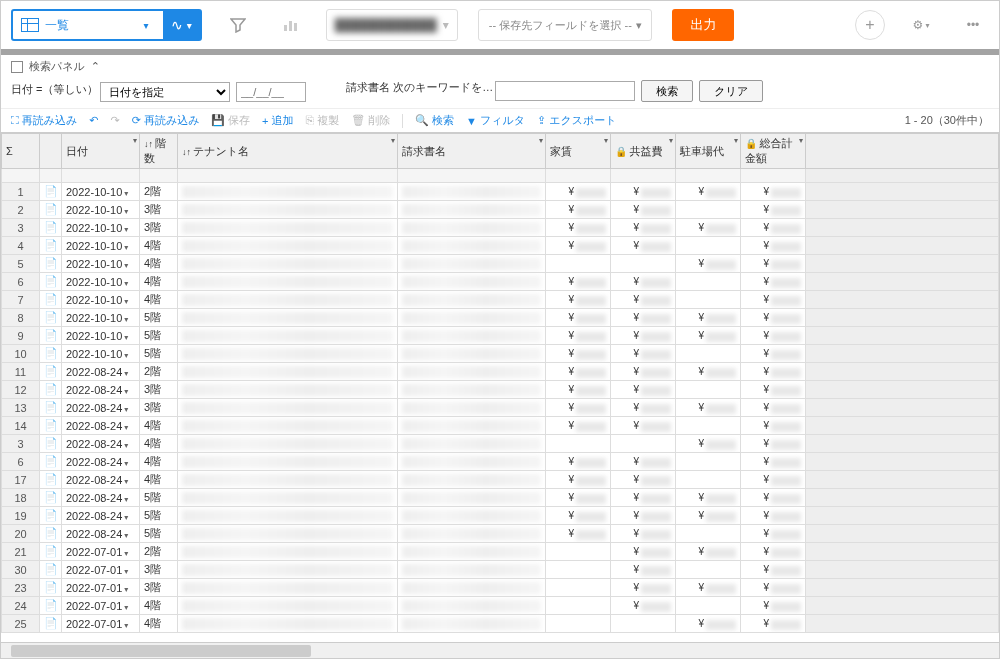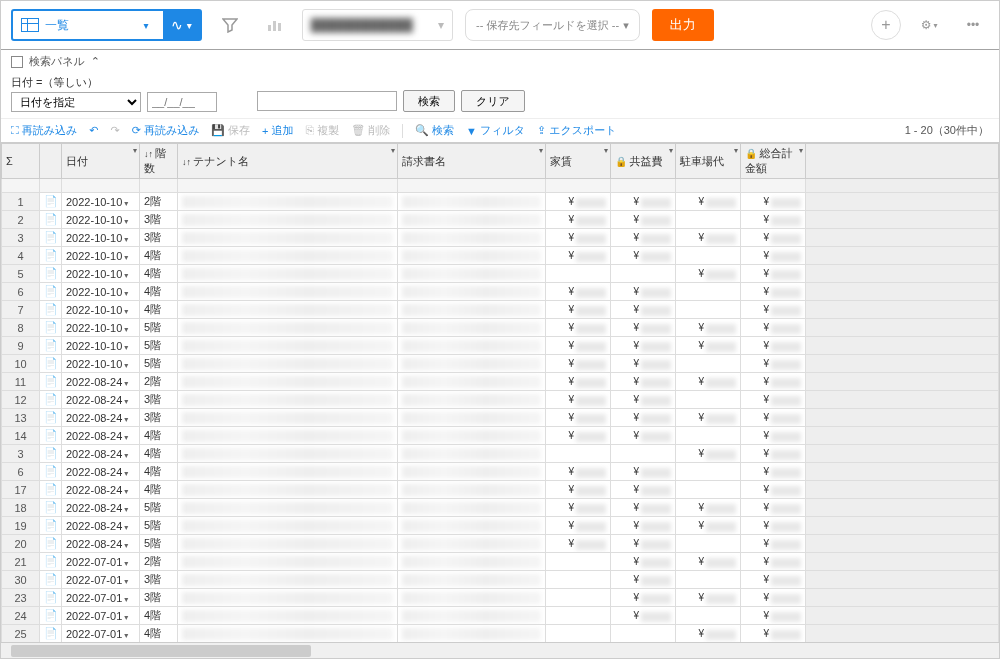--- a/index.html
+++ b/index.html
@@ -1,48 +1,48 @@
 <!DOCTYPE html>
 <html><head>
 <meta charset="utf-8">
 <style>
 * { box-sizing: border-box; margin: 0; padding: 0; }
 body { font-family: Arial, "Hiragino Sans", "Meiryo", sans-serif; font-size: 12px; color: #333; background: #fff; }
 .app { width: 1000px; height: 659px; border: 1px solid #ccc; display: flex; flex-direction: column; overflow: hidden; }
 
 
-.top-toolbar { display: flex; align-items: center; padding: 8px 10px; gap: 12px; border-bottom: 1px solid #a3a3a3; }
+.top-toolbar { display: flex; align-items: center; padding: 8px 10px; gap: 20px; border-bottom: 6px solid #a3a3a3; }
 .view-selector { display: flex; align-items: center; border: 2px solid #1e88e5; border-radius: 3px; height: 32px; }
 .view-selector-main { display: flex; align-items: center; padding: 0 8px; gap: 6px; width: 150px; color: #1e88e5; }
 .view-selector-main .table-icon { width: 18px; height: 14px; border: 1px solid #1e88e5; position: relative; }
 .view-selector-main .table-icon::before { content: ""; position: absolute; left: 0; right: 0; top: 4px; border-top: 1px solid #1e88e5; }
 .view-selector-main .table-icon::after { content: ""; position: absolute; top: 0; bottom: 0; left: 5px; border-left: 1px solid #1e88e5; }
 .view-selector-dd { width: 18px; text-align: center; color: #1e88e5; font-size: 10px; }
 .view-selector-graph { background: #1e88e5; color: #fff; display: flex; align-items: center; padding: 0 8px; height: 100%; gap: 4px; }
 .view-selector-graph .line-icon { font-size: 14px; }
 .view-selector-graph .dd { font-size: 10px; }
 
 .tb-icon-btn { width: 32px; height: 32px; display: flex; align-items: center; justify-content: center; color: #999; border-radius: 3px; cursor: pointer; }
 
 .search-box { flex: 1; max-width: 220px; height: 32px; border: 1px solid #ddd; border-radius: 3px; display: flex; align-items: center; padding: 0 8px; color: #bbb; gap: 6px; }
 .blurred-text { filter: blur(3px); color: #666; }
 
-.save-field-select { height: 32px; border: 1px solid #ddd; border-radius: 8px; padding: 0 10px; display: flex; align-items: center; color: #888; font-size: 11px; gap: 4px; }
+.save-field-select { height: 32px; border: 1px solid #ddd; border-radius: 3px; padding: 0 10px; display: flex; align-items: center; color: #888; font-size: 11px; gap: 4px; }
 
 .output-btn { background: #ff6600; color: #fff; height: 32px; padding: 0 18px; border: none; border-radius: 3px; font-size: 13px; cursor: pointer; }
 
 .tb-spacer { flex: 1; }
 .circle-btn { width: 30px; height: 30px; border-radius: 50%; border: 1px solid #ddd; display: flex; align-items: center; justify-content: center; color: #999; cursor: pointer; font-size: 16px; }
 
 
 .search-panel-header { padding: 4px 10px; display: flex; align-items: center; gap: 6px; color: #555; font-size: 11px; }
 .search-panel-header .panel-icon { width: 12px; height: 12px; border: 1px solid #888; display: inline-block; }
 
 .search-panel-body { padding: 2px 10px 6px; display: flex; gap: 40px; align-items: flex-end; }
-.sp-group { display: flex; flex-direction: column; gap: 2px; }
+.sp-group { display: flex; flex-direction: row; gap: 2px; }
 .sp-label { font-size: 11px; color: #333; }
 .sp-row { display: flex; gap: 6px; align-items: center; }
 .sp-select { border: 1px solid #aaa; height: 20px; font-size: 11px; padding: 0 4px; width: 130px; background: #fff; }
 .sp-input { border: 1px solid #aaa; height: 20px; font-size: 11px; padding: 0 4px; width: 140px; }
 .sp-date { border: 1px solid #aaa; height: 20px; font-size: 11px; padding: 0 4px; width: 70px; color: #999; }
 .sp-btn { border: 1px solid #999; background: #f5f5f5; height: 22px; padding: 0 14px; font-size: 11px; cursor: pointer; border-radius: 2px; }
 
 
 .action-toolbar { display: flex; align-items: center; padding: 4px 10px; gap: 12px; border-top: 1px solid #eee; border-bottom: 1px solid #ccc; font-size: 11px; }
 .at-item { display: flex; align-items: center; gap: 3px; color: #1e88e5; cursor: pointer; }
@@ -147,20 +147,21 @@
     <div class="sp-group">
       <div class="sp-label">日付 =（等しい）</div>
       <div class="sp-row">
         <select class="sp-select">
           <option>日付を指定</option>
         </select>
         <input class="sp-date" placeholder="__/__/__" style="">
       </div>
     </div>
     <div class="sp-group">
+      <div class="sp-label">請求書名 次のキーワードを…</div>
       <div class="sp-row">
         <input class="sp-input" style="">
         <button class="sp-btn">検索</button>
         <button class="sp-btn">クリア</button>
       </div>
     </div>
   </div>
 
   <div class="action-toolbar">
     <div class="at-item">

